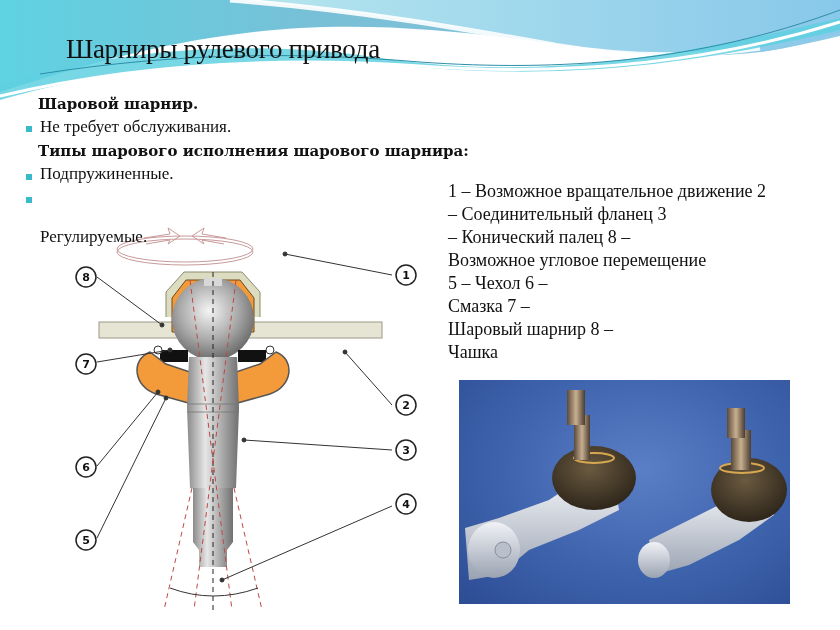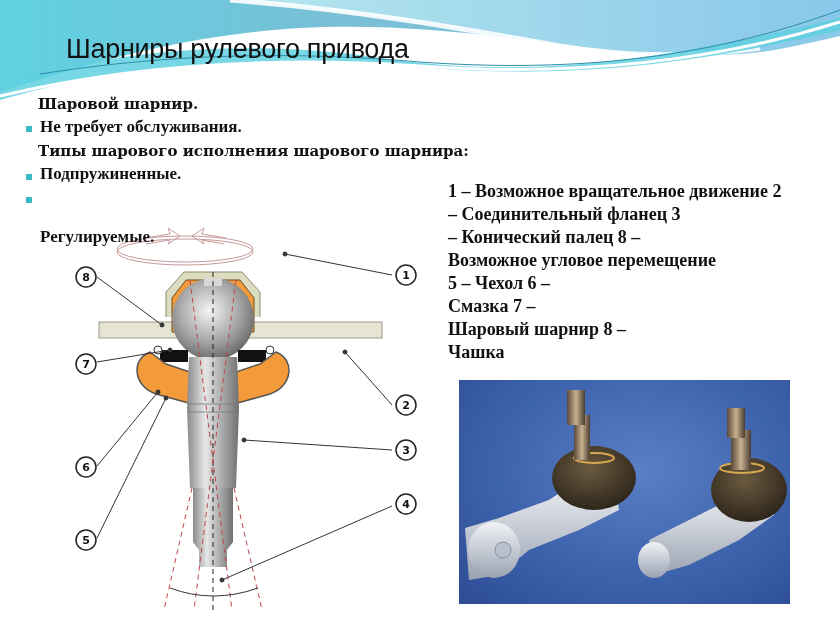--- a/index.html
+++ b/index.html
@@ -5,27 +5,27 @@
   html, body { margin: 0; padding: 0; }
   body {
     width: 840px; height: 630px; position: relative; overflow: hidden;
     background: #ffffff;
     font-family: "DejaVu Serif", "Liberation Serif", serif;
     color: #111;
   }
   .bg-waves { position: absolute; left: 0; top: 0; width: 840px; height: 130px; z-index: 0; }
   .slide-title {
     position: absolute; left: 66px; top: 34px; z-index: 2;
-    font-family: Liberation Sans, sans-serif; font-size: 27px; letter-spacing: -0.3px;
+    font-family: Liberation Serif, serif; font-size: 27px; letter-spacing: -0.3px;
     color: #111; margin: 0; font-weight: normal; white-space: nowrap;
   }
   .content { position: absolute; left: 0; top: 0; z-index: 2; }
   .line {
     position: absolute; white-space: nowrap;
-    font-family: "Liberation Serif", serif; font-size: 17px; font-weight: bold;
+    font-family: "Liberation Serif", serif; font-size: 17px;
   }
   .line.bold { font-weight: bold; font-family: "DejaVu Serif", serif; font-size: 15px; }
   .bullet {
     position: absolute; width: 6px; height: 6px; background: #3ab9c9;
   }
   .legend .line { font-size: 18px; }
   .diagram { position: absolute; left: 62px; top: 222px; width: 366px; height: 390px; z-index: 1; }
   .photo {
     position: absolute; left: 459px; top: 380px; width: 331px; height: 224px;
     background: radial-gradient(ellipse at 55% 40%, #5b7fc6 0%, #3e63ad 55%, #2c4c93 100%);

